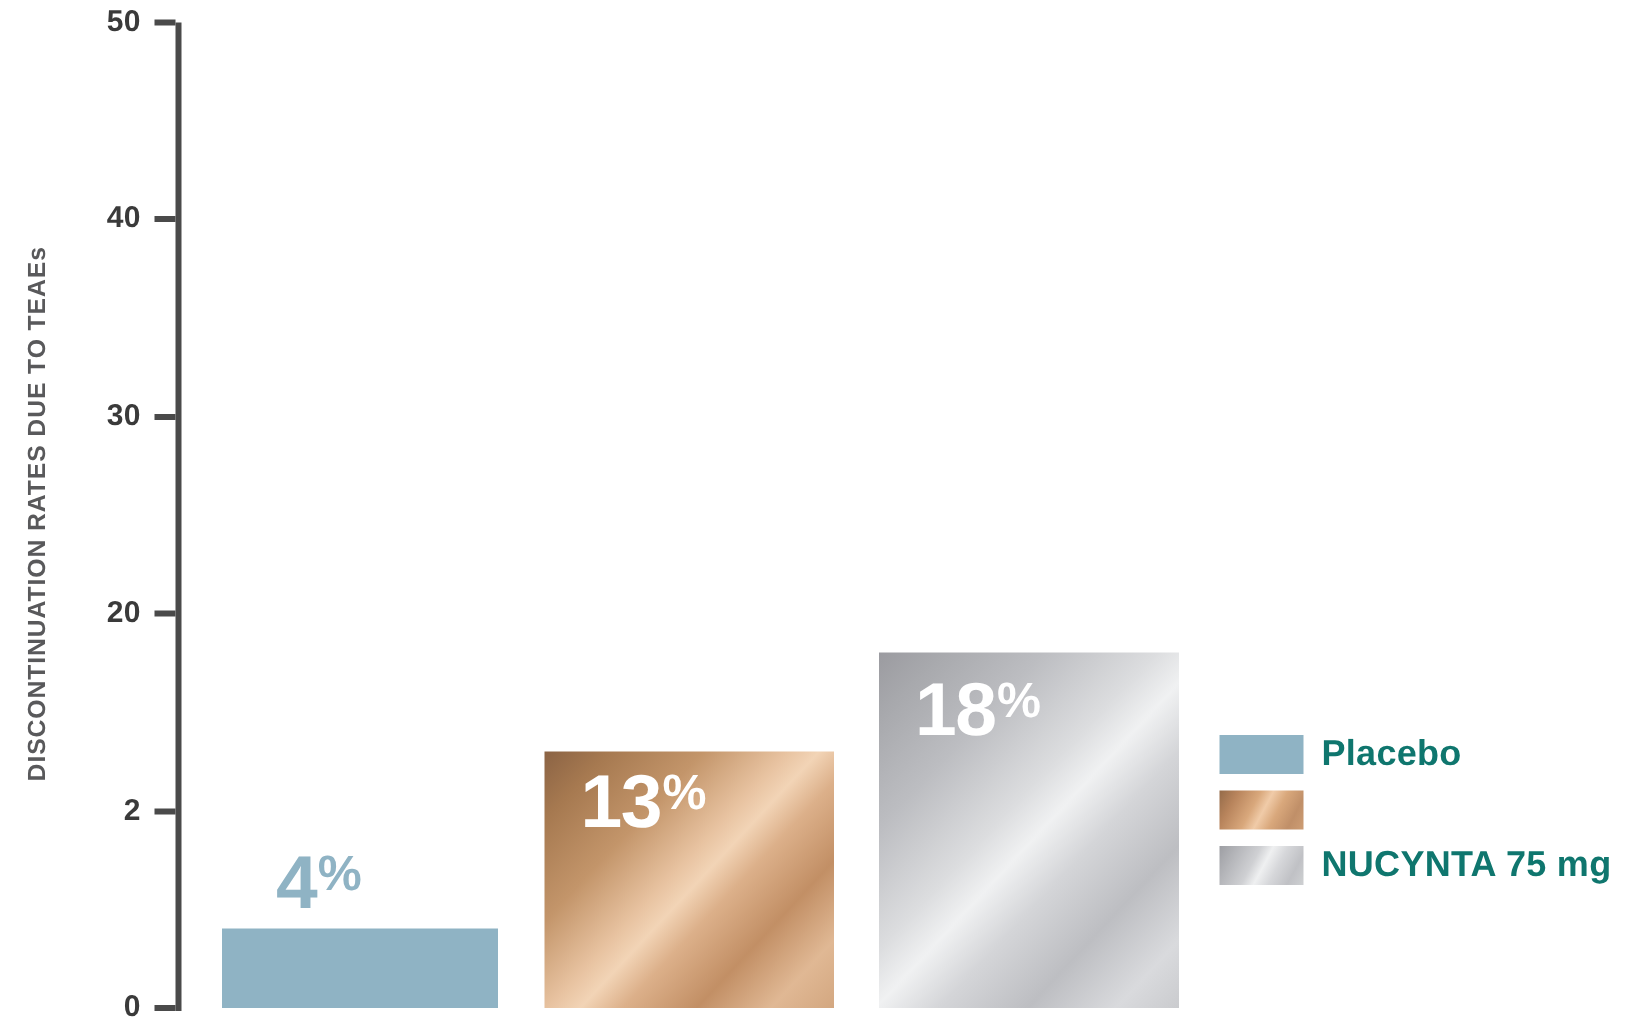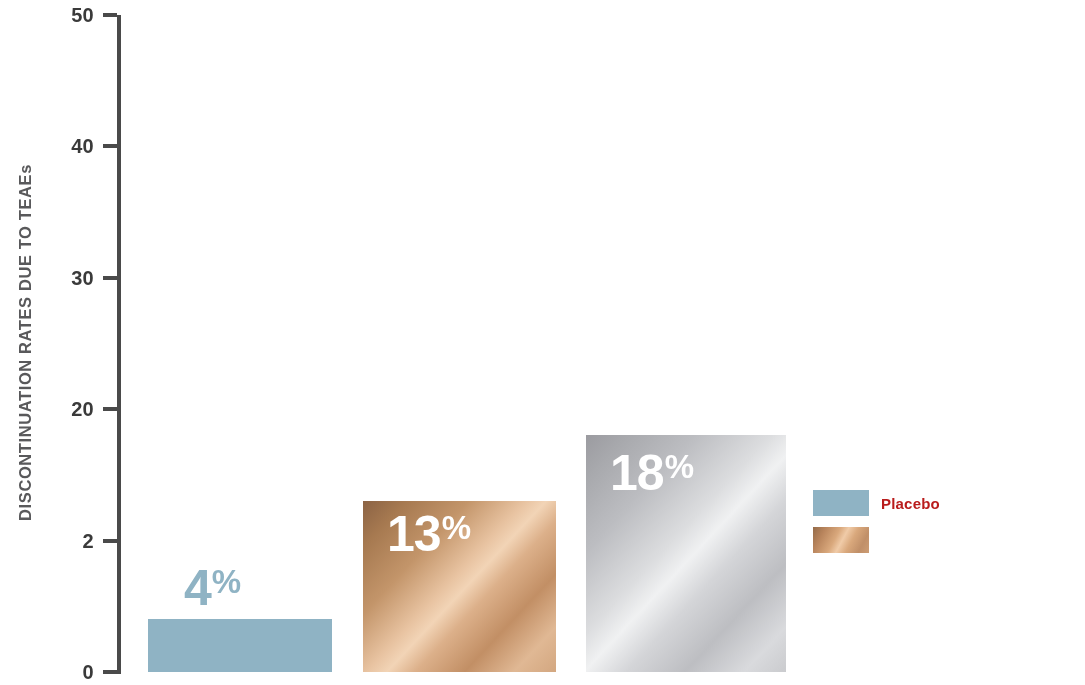--- a/index.html
+++ b/index.html
@@ -185,23 +185,23 @@
       #f0cba8 52%, #d9a87c 66%, #c08f68 84%, #cd9d74 100%);
   }
   .legend-swatch.nucynta75 {
     background: linear-gradient(118deg,
       #9d9ea3 0%, #b4b5b9 18%, #cfd0d3 40%,
       #eff0f1 52%, #d6d7da 66%, #c0c1c5 84%, #ced0d2 100%);
   }
 
   .legend-label {
     margin-left: 12px;
-    font-size: 15px;
-    font-weight: bold;
-    color: #b91c1c;
+    font-size: 24px;
+    font-weight: bold;
+    color: #0f766e;
     letter-spacing: 0.2px;
     white-space: nowrap;
     user-select: none;
   }
 </style>
 </head>
 <body>
 
 <div id="chart-root">
 
@@ -249,16 +249,20 @@
 
   <div class="legend">
     <div id="legend-rows">
         <div class="legend-row">
           <div class="legend-swatch placebo"></div>
           <div class="legend-label">Placebo</div>
         </div>
         <div class="legend-row">
           <div class="legend-swatch nucynta50"></div>
         </div>
+        <div class="legend-row">
+          <div class="legend-swatch nucynta75"></div>
+          <div class="legend-label">NUCYNTA 75 mg</div>
+        </div>
       </div>
   </div>
 
 </div>
 
 </body></html>

